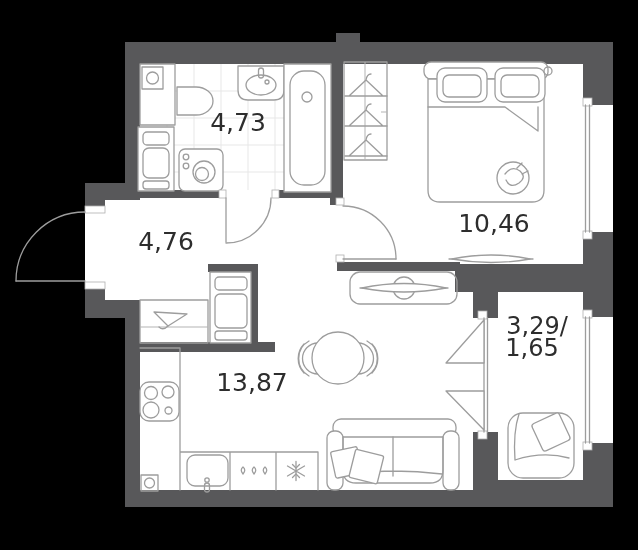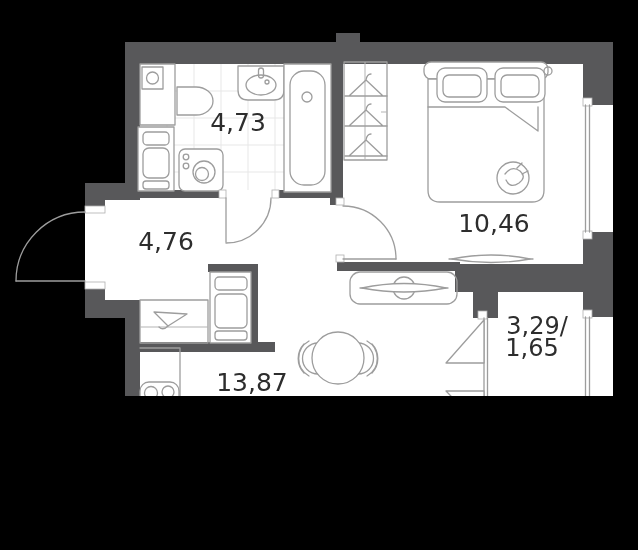--- a/index.html
+++ b/index.html
@@ -1,16 +1,16 @@
 <!DOCTYPE html>
 <html><head>
 <meta charset="utf-8">
 <style>
   html,body{margin:0;padding:0;background:#000;}
-  .stage{width:638px;height:396px;background:#000;position:relative;overflow:hidden;}
+  .stage{width:638px;height:550px;background:#000;position:relative;overflow:hidden;}
   svg{display:block;}
   .wall{fill:#58585a;stroke:none;}
   .furn{stroke:#9d9d9d;stroke-width:1.3;fill:none;stroke-linecap:round;stroke-linejoin:round;}
   .furnf{stroke:#9d9d9d;stroke-width:1.3;fill:#ffffff;stroke-linejoin:round;}
   .thin{stroke:#b3b3b3;stroke-width:1;fill:none;}
   .tile{stroke:#e7e7e7;stroke-width:1;fill:none;}
   .jamb{fill:#ffffff;stroke:#b0b0b0;stroke-width:0.8;}
   .roomlabel{font-family:"DejaVu Sans","Liberation Sans",sans-serif;font-size:25px;font-weight:500;fill:#2d2d2d;text-anchor:middle;}
   .roomlabel.small{font-size:24px;}
 </style>

